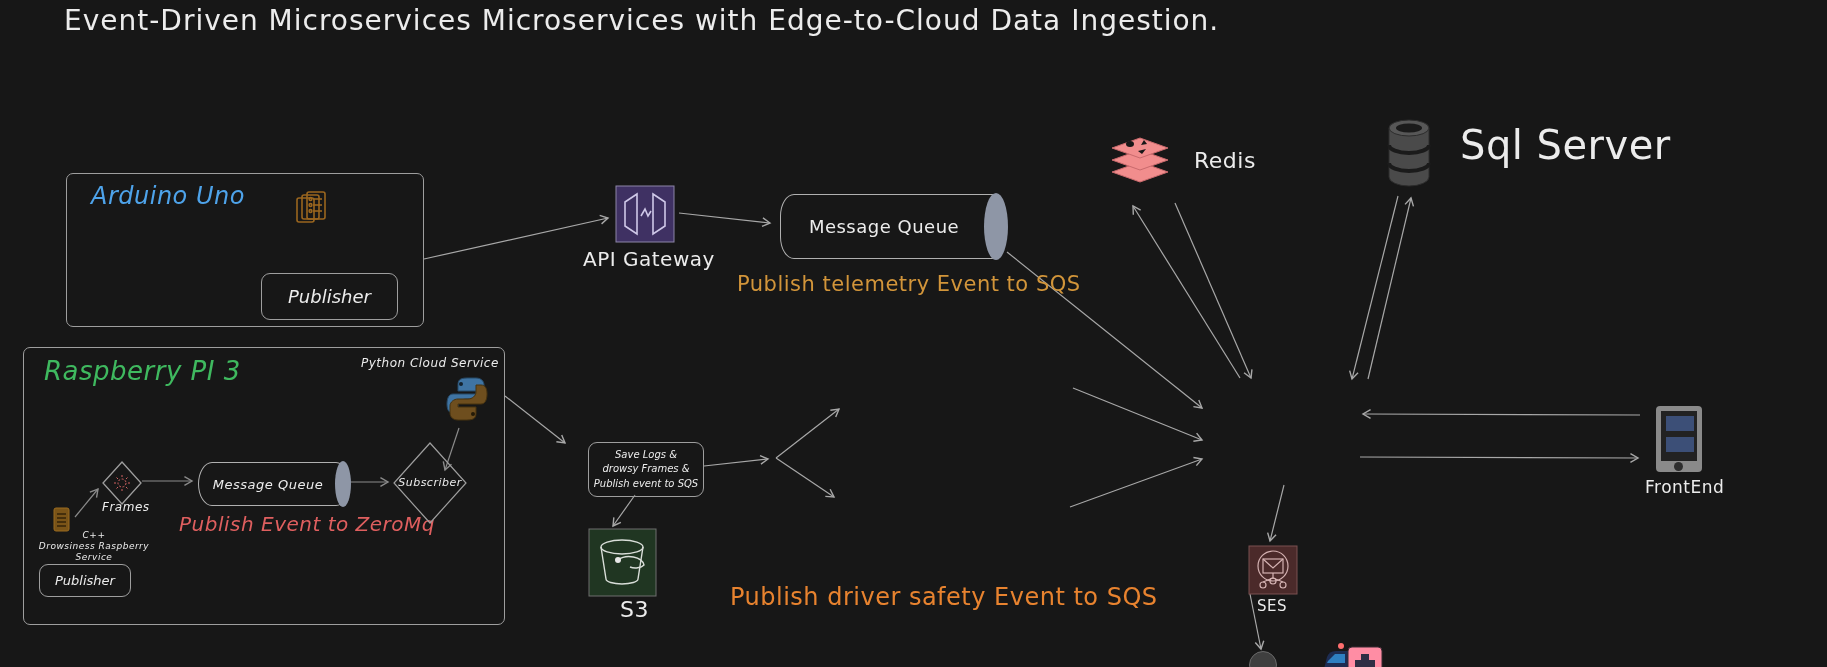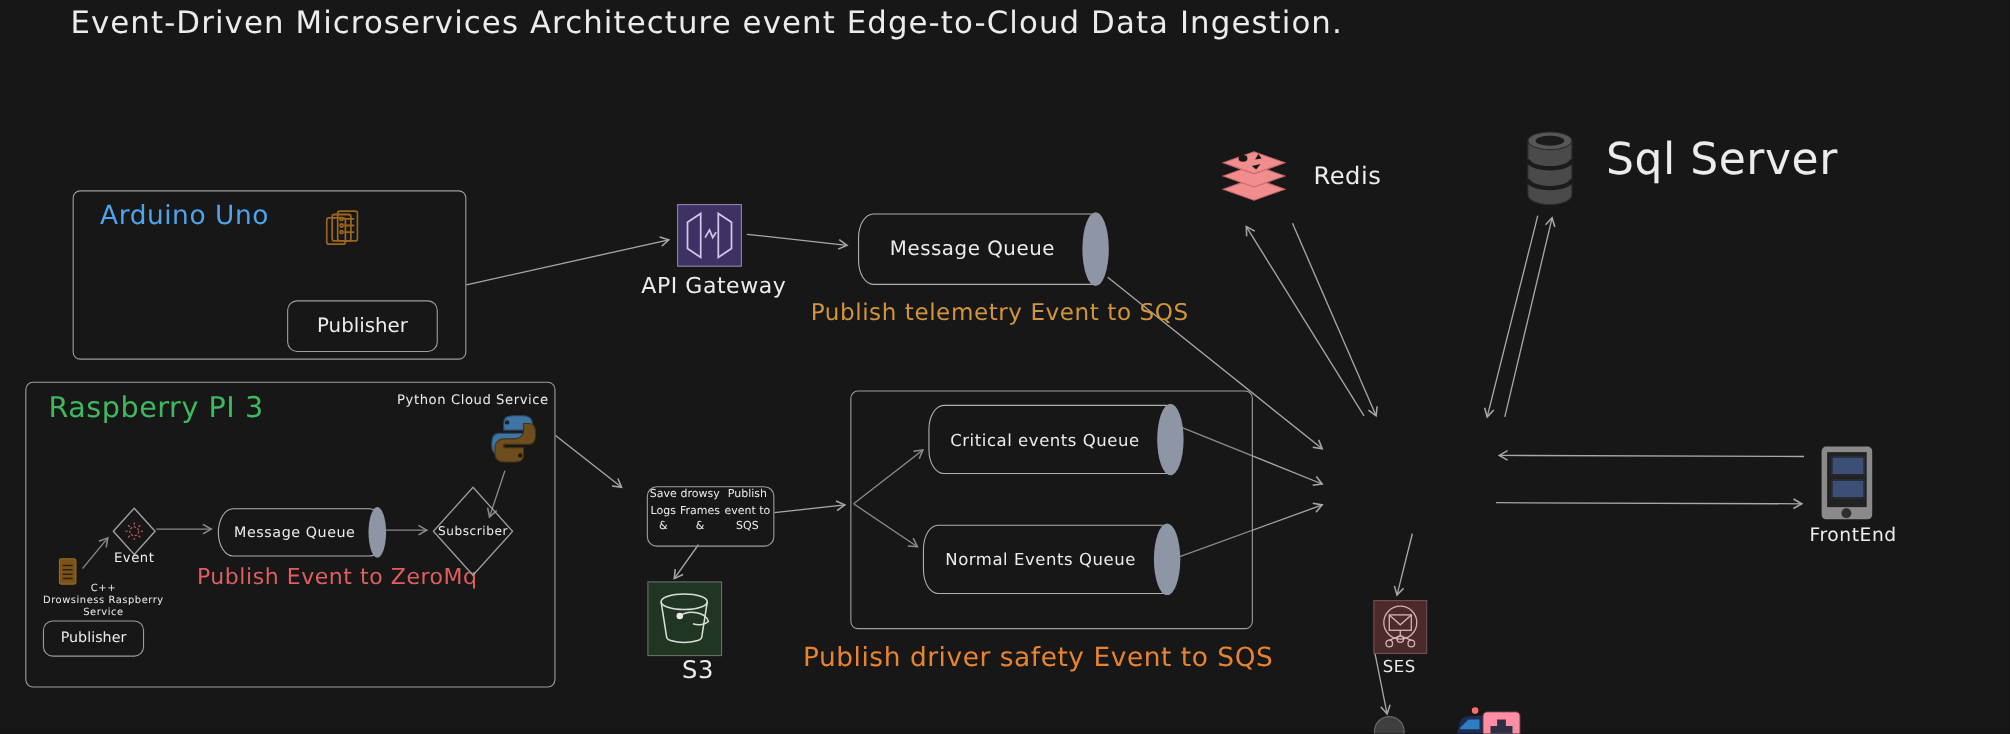--- a/index.html
+++ b/index.html
@@ -7,21 +7,21 @@
     position:relative;width:1827px;height:667px;overflow:hidden;
     background:var(--background,#171717);
     font-family:"DejaVu Sans",sans-serif;color:var(--text,#ececec);
   }
   .abs{position:absolute;}
   .nowrap{white-space:nowrap;}
   svg{display:block;}
   .wire-layer{position:absolute;left:0;top:0;z-index:1;pointer-events:none;}
   .node{z-index:2;}
   
-  .obox{border:1.4px solid #9e9e9e;border-radius:7px;background:rgba(23,23,23,.2);}
+  .obox{border:1.4px solid #9e9e9e;border-radius:7px;background:rgba(23,23,23,.2);font-style:italic;}
   
   .cyl{border:1.4px solid #b0b0b0;border-radius:14px/22px;display:flex;align-items:center;justify-content:center;}
   .cyl .cap{position:absolute;background:var(--queue-cap-gray,#8e96a6);border-radius:50%;}
   .cyl .cap.big{right:-3px;top:-2px;bottom:-2px;width:24px;}
   .cyl .cap.small{right:-2px;top:-2px;bottom:-2px;width:16px;}
   .cyl span{position:relative;z-index:1;letter-spacing:.5px;}
   .title{font-size:28px;letter-spacing:1px;font-weight:500;}
   .hand{letter-spacing:.5px;}
   .btn{border:1.4px solid #9e9e9e;border-radius:9px;display:flex;align-items:center;justify-content:center;background:transparent;}
   .dlabel{text-align:center;}
@@ -56,21 +56,21 @@
       <line x1="1284" y1="485" x2="1270" y2="541" marker-end="url(#arr)"></line>
       <line x1="1250" y1="594" x2="1261" y2="649" marker-end="url(#arr)"></line>
       <line x1="75" y1="517" x2="98" y2="489" marker-end="url(#arr)"></line>
       <line x1="142" y1="481" x2="192" y2="481" marker-end="url(#arr)"></line>
       <line x1="350" y1="482" x2="388" y2="482" marker-end="url(#arr)"></line>
       <line x1="459" y1="428" x2="445" y2="470" marker-end="url(#arr)"></line>
       <line x1="635" y1="495" x2="613" y2="526" marker-end="url(#arr)"></line>
     </g>
   </svg>
 
-  <div class="abs node title nowrap" style="left:64px;top:4px;">Event-Driven Microservices Architecture event Edge-to-Cloud Data Ingestion.</div>
+  <div class="abs node title nowrap" style="left:64px;top:4px;">Event-Driven Microservices Microservices with Edge-to-Cloud Data Ingestion.</div>
 
   <div class="abs node obox" style="left:66px;top:173px;width:356px;height:152px;">
     <div class="abs hand nowrap" style="left:24px;top:8px;font-size:24px;color:var(--arduino-blue);">Arduino Uno</div>
     <svg class="abs" style="left:229px;top:17px;" width="30" height="38" viewBox="0 0 30 38">
       <g fill="none" stroke="#9a661f" stroke-width="1.6">
         <rect x="1" y="7" width="17" height="24" rx="2"></rect>
         <rect x="6" y="4" width="17" height="24" rx="2"></rect>
         <rect x="11" y="1" width="18" height="27" rx="2"></rect>
         <line x1="17" y1="8" x2="26" y2="8"></line>
           <circle cx="14.5" cy="8" r="1.4"></circle>
@@ -139,21 +139,21 @@
         <line x1="20" y1="14" x2="20" y2="16"></line>
           <line x1="20" y1="28" x2="20" y2="30"></line>
         <line x1="12" y1="22" x2="14" y2="22"></line>
           <line x1="26" y1="22" x2="28" y2="22"></line>
         <line x1="14.5" y1="16.5" x2="16" y2="18"></line>
           <line x1="24" y1="26" x2="25.5" y2="27.5"></line>
         <line x1="25.5" y1="16.5" x2="24" y2="18"></line>
           <line x1="16" y1="26" x2="14.5" y2="27.5"></line>
       </g>
     </svg>
-    <div class="abs dlabel hand" style="left:78px;top:152px;width:40px;font-size:12px;">Event</div>
+    <div class="abs dlabel hand" style="left:78px;top:152px;width:40px;font-size:12px;">Frames</div>
 
     <svg class="abs" style="left:29px;top:159px;" width="20" height="27" viewBox="0 0 20 27">
       <rect x="1" y="1" width="15" height="23" rx="2" fill="#7a5418" stroke="#9a6b1f"></rect>
       <g stroke="#2e2008" stroke-width="1.4">
         <line x1="4" y1="7" x2="13" y2="7"></line>
           <line x1="4" y1="11" x2="13" y2="11"></line>
         <line x1="4" y1="15" x2="13" y2="15"></line>
           <line x1="4" y1="19" x2="13" y2="19"></line>
       </g>
     </svg>
@@ -171,47 +171,37 @@
     <svg class="abs" style="left:369px;top:94px;" width="74" height="82" viewBox="0 0 74 82">
       <polygon points="37,1 73,41 37,81 1,41" fill="none" stroke="#9e9e9e" stroke-width="1.2"></polygon>
     </svg>
     <div class="abs dlabel hand" style="left:369px;top:128px;width:74px;font-size:11px;">Subscriber</div>
 
     <div class="abs btn" style="left:15px;top:216px;width:90px;height:31px;">
       <span style="font-size:13px;">Publisher</span>
     </div>
   </div>
 
-  <div class="abs node obox dlabel" style="left:588px;top:442px;width:114px;height:53px;border-radius:9px;display:flex;flex-direction:row;justify-content:center;font-size:10px;line-height:1.45;">
+  <div class="abs node obox dlabel" style="left:588px;top:442px;width:114px;height:53px;border-radius:9px;display:flex;flex-direction:column;justify-content:center;font-size:10px;line-height:1.45;align-items:center;">
     <div>Save Logs &amp;</div>
     <div>drowsy Frames &amp;</div>
     <div>Publish event to SQS</div>
   </div>
 
   <svg class="abs node" style="left:588px;top:528px;" width="69" height="69" viewBox="0 0 69 69">
     <rect x="1" y="1" width="67" height="67" fill="var(--s3-green)" stroke="#6f6f6f"></rect>
     <g fill="none" stroke="#d9ded9" stroke-width="1.4">
       <ellipse cx="34" cy="19" rx="21" ry="7"></ellipse>
       <path d="M13,19 L18,51 a16,5 0 0 0 32,0 L55,19"></path>
       <path d="M30,32 a15,10 0 0 1 26,5 a10,6 0 0 1 -14,2"></path>
     </g>
     <circle cx="30" cy="32" r="3" fill="#e8e8e8"></circle>
   </svg>
   <div class="abs node hand nowrap" style="left:620px;top:597px;font-size:22px;">S3</div>
 
-  <div class="abs node obox" style="left:773px;top:355px;width:364px;height:215px;">
-    <div class="abs cyl" style="left:70px;top:12px;width:228px;height:61px;">
-      <div class="cap big"></div>
-      <span style="font-size:15px;margin-right:18px;">Critical events Queue</span>
-    </div>
-    <div class="abs cyl" style="left:65px;top:121px;width:230px;height:61px;">
-      <div class="cap big"></div>
-      <span style="font-size:15px;margin-right:18px;">Normal Events Queue</span>
-    </div>
-  </div>
   <div class="abs node hand nowrap" style="left:730px;top:583px;font-size:24px;color:var(--safety-orange);">Publish driver safety Event to SQS</div>
 
 
   <svg class="abs node" style="left:1248px;top:545px;" width="50" height="50" viewBox="0 0 50 50">
     <rect x="1" y="1" width="48" height="48" fill="var(--ses-maroon)" stroke="#7a5050"></rect>
     <g fill="none" stroke="#d4b2b2" stroke-width="1.2">
       <circle cx="25" cy="21" r="15"></circle>
       <rect x="15" y="14" width="20" height="14"></rect>
       <path d="M15,14 L25,23 L35,14"></path>
       <path d="M25,28 V33 M25,33 L15,37 M25,33 L35,37"></path>

